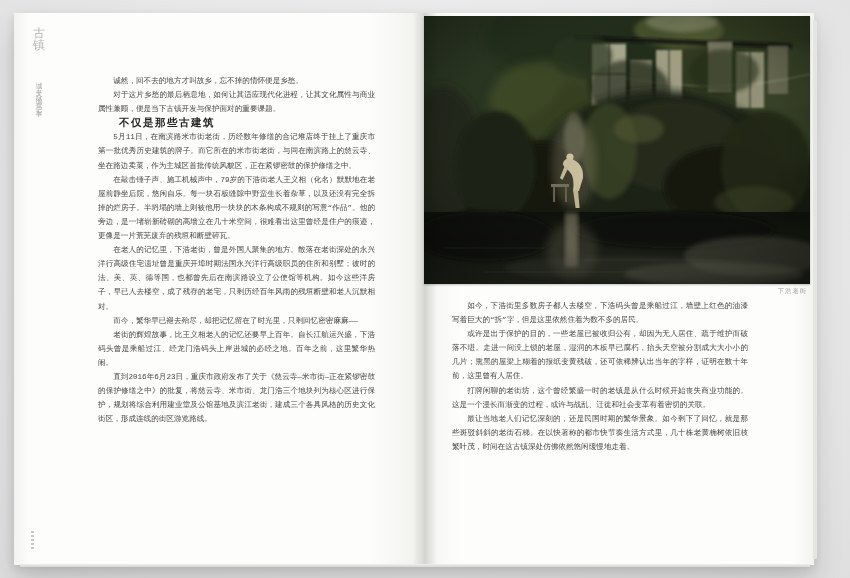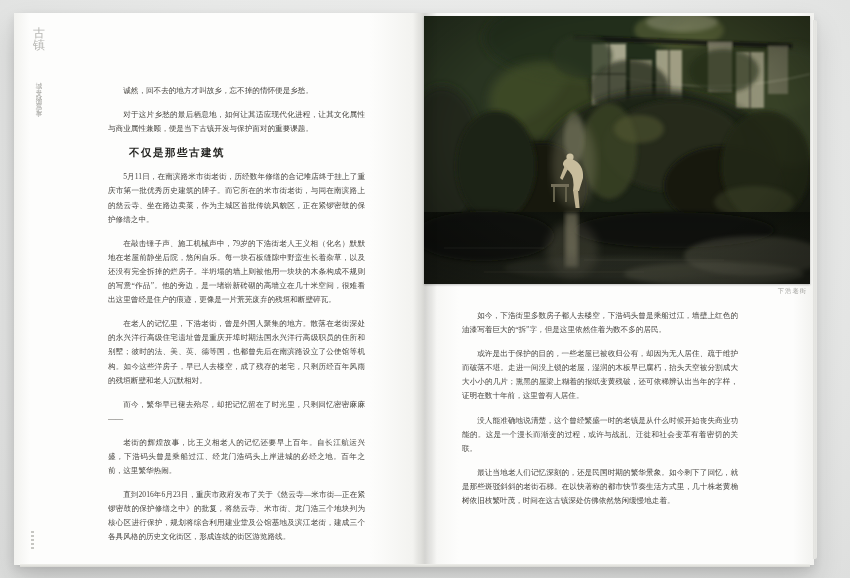--- a/index.html
+++ b/index.html
@@ -29,21 +29,21 @@
   .vertical-title{position:absolute;left:20px;top:64px;writing-mode:vertical-rl;
     font-size:6.5px;letter-spacing:4px;color:#a9a9a5;}
   .folio-mark{position:absolute;left:17px;bottom:16px;width:3px;height:18px;
     background:repeating-linear-gradient(#c6c6c2 0,#c6c6c2 2px,transparent 2px,transparent 4px);}
 
   
   .left-body{position:absolute;left:84px;top:61px;width:277px;
     font-size:7.6px;line-height:14.1px;color:#474540;text-align:justify;}
   .right-body{position:absolute;left:27px;top:286px;width:296px;
     font-size:7.6px;line-height:14.1px;color:#474540;text-align:justify;}
-  .left-body p,.right-body p{margin:10px;text-indent:2em;}
+  .left-body p,.right-body p{margin:0;text-indent:2em;font-family:Liberation Mono, monospace;}
   .section-heading{font-weight:bold;font-size:10.5px;letter-spacing:1.5px;color:#232320;
     margin:15px 0 11px;text-indent:0;}
 
   
   .photo-wrap{position:absolute;left:-1px;top:3px;width:386px;height:268px;overflow:hidden;
     box-shadow:0 1px 2px rgba(0,0,0,.25);}
   .photo-wrap svg{display:block;}
   .photo-caption{position:absolute;top:274px;right:7px;font-size:6.3px;color:#9c9c98;
     letter-spacing:1px;}
 </style>
@@ -158,21 +158,21 @@
           <path d="M20 232 H120 M160 244 H300 M60 256 H220" stroke="#6a6a5c" stroke-width="1" opacity=".18"></path>
           <rect width="386" height="268" fill="#2a331c" opacity=".08"></rect>
           <rect width="386" height="268" fill="url(#vig)"></rect>
         </svg>
       </div>
       <div class="photo-caption">下浩老街</div>
 
       <div class="right-body">
         <p>如今，下浩街里多数房子都人去楼空，下浩码头曾是乘船过江，墙壁上红色的油漆写着巨大的“拆”字，但是这里依然住着为数不多的居民。</p>
         <p>或许是出于保护的目的，一些老屋已被收归公有，却因为无人居住、疏于维护而破落不堪。走进一间没上锁的老屋，湿润的木板早已腐朽，抬头天空被分割成大大小小的几片；熏黑的屋梁上糊着的报纸变黄残破，还可依稀辨认出当年的字样，证明在数十年前，这里曾有人居住。</p>
-        <p>没人能准确地说清楚，这个曾经繁盛一时的老镇是从什么时候开始丧失商业功能的。这是一个漫长而渐变的过程，或许与战乱、迁徙和社会变革有着密切的关联。</p>
+        <p>打牌闲聊的老街坊，这个曾经繁盛一时的老镇是从什么时候开始丧失商业功能的。这是一个漫长而渐变的过程，或许与战乱、迁徙和社会变革有着密切的关联。</p>
         <p>最让当地老人们记忆深刻的，还是民国时期的繁华景象。如今剩下了回忆，就是那些斑驳斜斜的老街石梯。在以快著称的都市快节奏生活方式里，几十株老黄桷树依旧枝繁叶茂，时间在这古镇深处仿佛依然悠闲缓慢地走着。</p>
       </div>
 
       <div class="stack-right"></div>
     </div>
 
     <div class="spine-shadow"></div>
     <div class="stack-bottom"></div>
   </div>
 </div>

